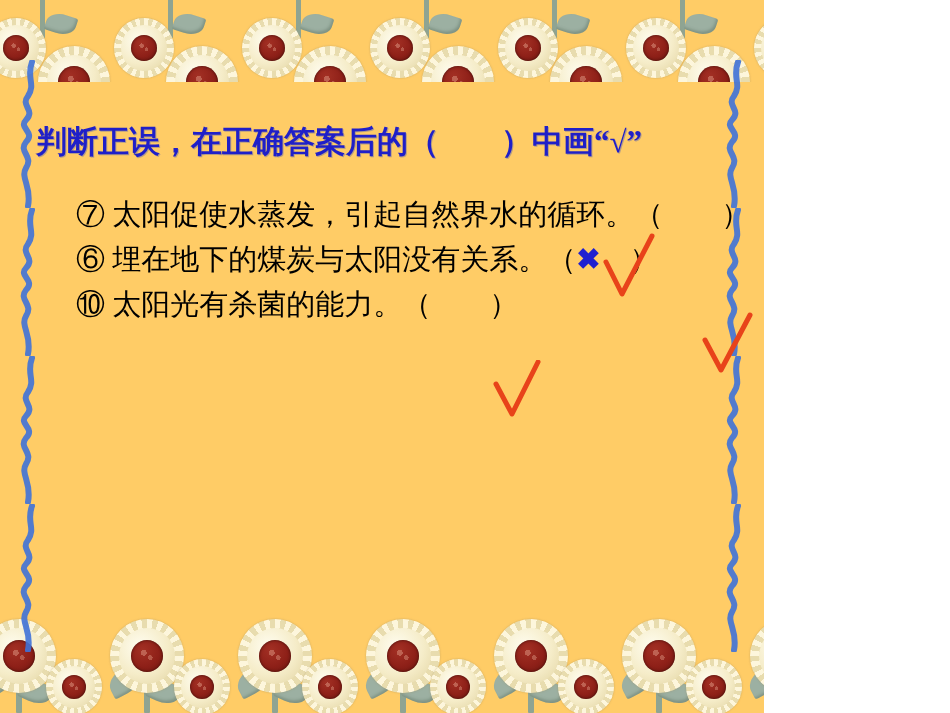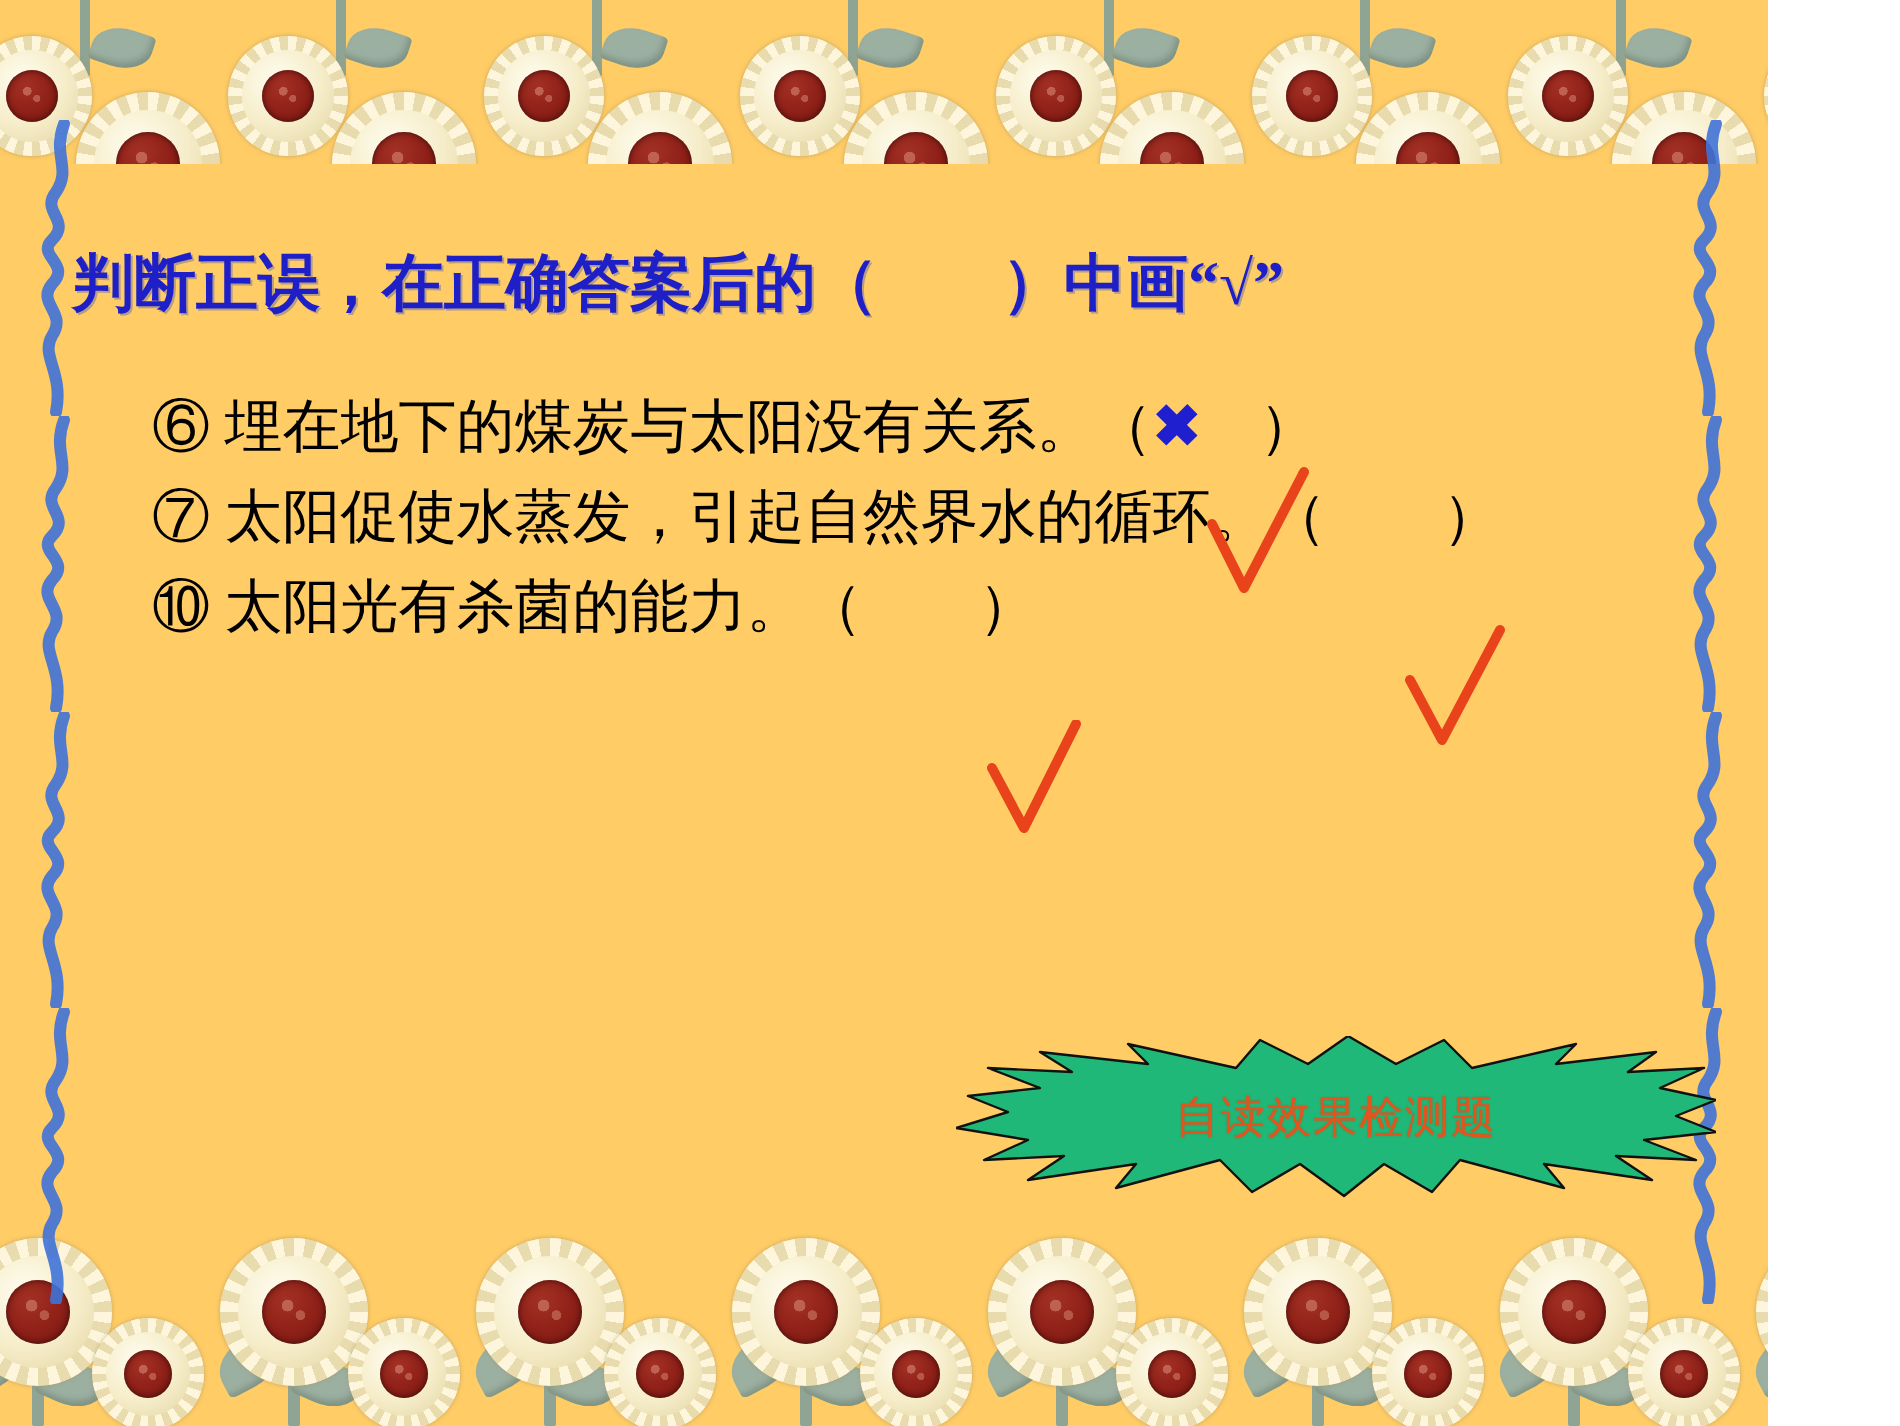--- a/index.html
+++ b/index.html
@@ -6,21 +6,21 @@
     margin: 0;
     padding: 0;
     background: #ffffff;
   }
   body {
     font-family: "Liberation Serif", "DejaVu Serif", serif;
   }
 
   #slide {
     position: relative;
-    width: 884px;
+    width: 764px;
     height: 713px;
     overflow: hidden;
     background: #ffcc66;
     font-family: Liberation Serif, serif;
   }
 
   
   .border-band {
     position: absolute;
     left: 0;
@@ -418,26 +418,26 @@
       <svg width="46" height="148" viewBox="0 0 46 148">
         <path d="M26,2 C20,18 30,24 22,36 C14,46 30,50 20,60 C12,68 30,72 20,82 C12,92 28,96 20,108 C14,118 26,126 22,146" stroke="#3f72d8" stroke-width="6" fill="none" stroke-linecap="round" opacity="0.9"></path>
       </svg>
     </div>
   </div>
 
   <div id="title-line">判断正误，在正确答案后的（　　）中画“√”</div>
 
   <div id="questions">
     <div class="q-line">
+      <span>⑦</span>
+      <span>太阳促使水蒸发，引起自然界水的循环。（</span><span>　　）</span>
+    </div>
+    <div class="q-line">
       <span>⑥</span>
       <span>埋在地下的煤炭与太阳没有关系。（</span><span class="mark-x">✖</span><span>　）</span>
-    </div>
-    <div class="q-line">
-      <span>⑦</span>
-      <span>太阳促使水蒸发，引起自然界水的循环。（</span><span>　　）</span>
     </div>
     <div class="q-line">
       <span>⑩</span>
       <span>太阳光有杀菌的能力。（</span><span>　　）</span>
     </div>
   </div>
 
   <div class="check" style="left:600px; top:232px; width:62px; height:70px;">
     <svg width="62" height="70" viewBox="0 0 62 70">
       <path d="M6,30 L22,62 L52,4" stroke="#e8431a" stroke-width="5" fill="none" stroke-linecap="round" stroke-linejoin="round"></path>
@@ -447,20 +447,14 @@
     <svg width="60" height="66" viewBox="0 0 60 66">
       <path d="M5,28 L21,58 L50,3" stroke="#e8431a" stroke-width="5" fill="none" stroke-linecap="round" stroke-linejoin="round"></path>
     </svg>
   </div>
   <div class="check" style="left:492px; top:360px; width:56px; height:62px;">
     <svg width="56" height="62" viewBox="0 0 56 62">
       <path d="M4,24 L20,54 L46,2" stroke="#e8431a" stroke-width="5" fill="none" stroke-linecap="round" stroke-linejoin="round"></path>
     </svg>
   </div>
 
-  <div id="banner">
-    <svg width="380" height="82" viewBox="0 0 380 82">
-      <polygon points="0,46 26,38 6,30 42,26 16,16 58,18 42,8 96,14 86,4 140,16 152,2 176,14 196,0 220,14 244,2 258,16 310,4 300,14 350,8 336,18 374,16 352,26 380,32 360,40 380,48 344,52 370,62 330,60 348,72 294,64 304,76 252,62 238,78 214,64 194,80 172,64 148,78 132,62 80,76 90,64 36,72 54,60 14,62 36,52" fill="#20b878" stroke="#111111" stroke-width="1.2" stroke-linejoin="round"></polygon>
-    </svg>
-    <div id="banner-label">自读效果检测题</div>
-  </div>
 
 </div>
 
 </body></html>

